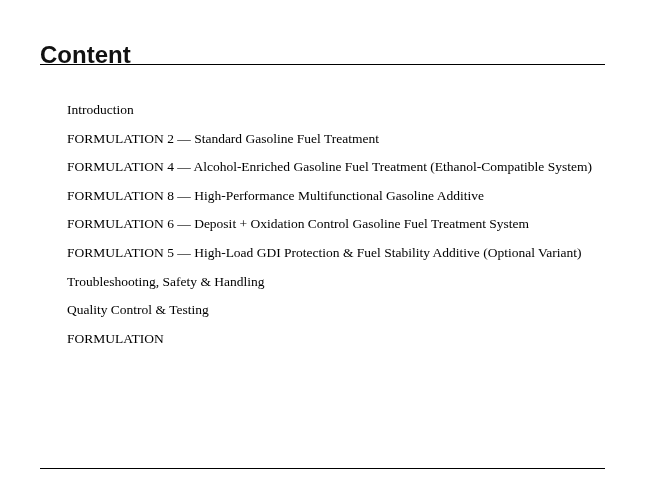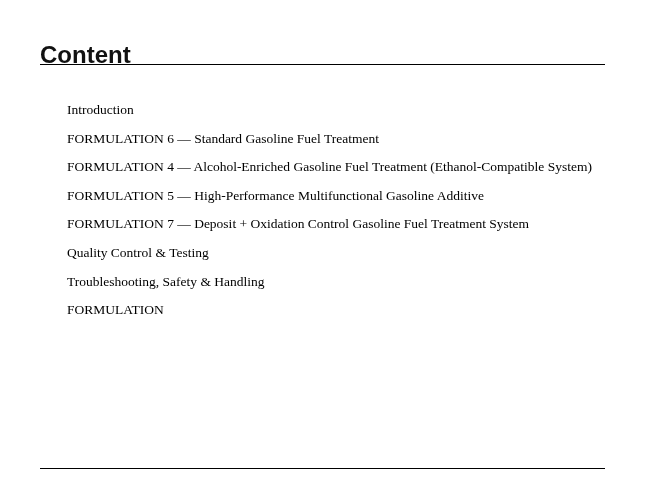--- a/index.html
+++ b/index.html
@@ -66,24 +66,25 @@
 <body>
 
 <div class="page">
 
   <h1 class="title">Content</h1>
 
   <div class="rule-top"></div>
 
   <div class="toc">
     <div class="toc-item">Introduction</div>
-    <div class="toc-item">FORMULATION 6 — Standard Gasoline Fuel Treatment</div>
+    <div class="toc-item">FORMULATION 2 — Standard Gasoline Fuel Treatment</div>
     <div class="toc-item">FORMULATION 4 — Alcohol-Enriched Gasoline Fuel Treatment (Ethanol-Compatible System)</div>
-    <div class="toc-item">FORMULATION 5 — High-Performance Multifunctional Gasoline Additive</div>
-    <div class="toc-item">FORMULATION 7 — Deposit + Oxidation Control Gasoline Fuel Treatment System</div>
+    <div class="toc-item">FORMULATION 8 — High-Performance Multifunctional Gasoline Additive</div>
+    <div class="toc-item">FORMULATION 6 — Deposit + Oxidation Control Gasoline Fuel Treatment System</div>
+    <div class="toc-item">FORMULATION 5 — High-Load GDI Protection &amp; Fuel Stability Additive (Optional Variant)</div>
+    <div class="toc-item">Troubleshooting, Safety &amp; Handling</div>
     <div class="toc-item">Quality Control &amp; Testing</div>
-    <div class="toc-item">Troubleshooting, Safety &amp; Handling</div>
     <div class="toc-item">FORMULATION</div>
   </div>
 
   <div class="rule-bottom"></div>
 
 </div>
 
 </body></html>

